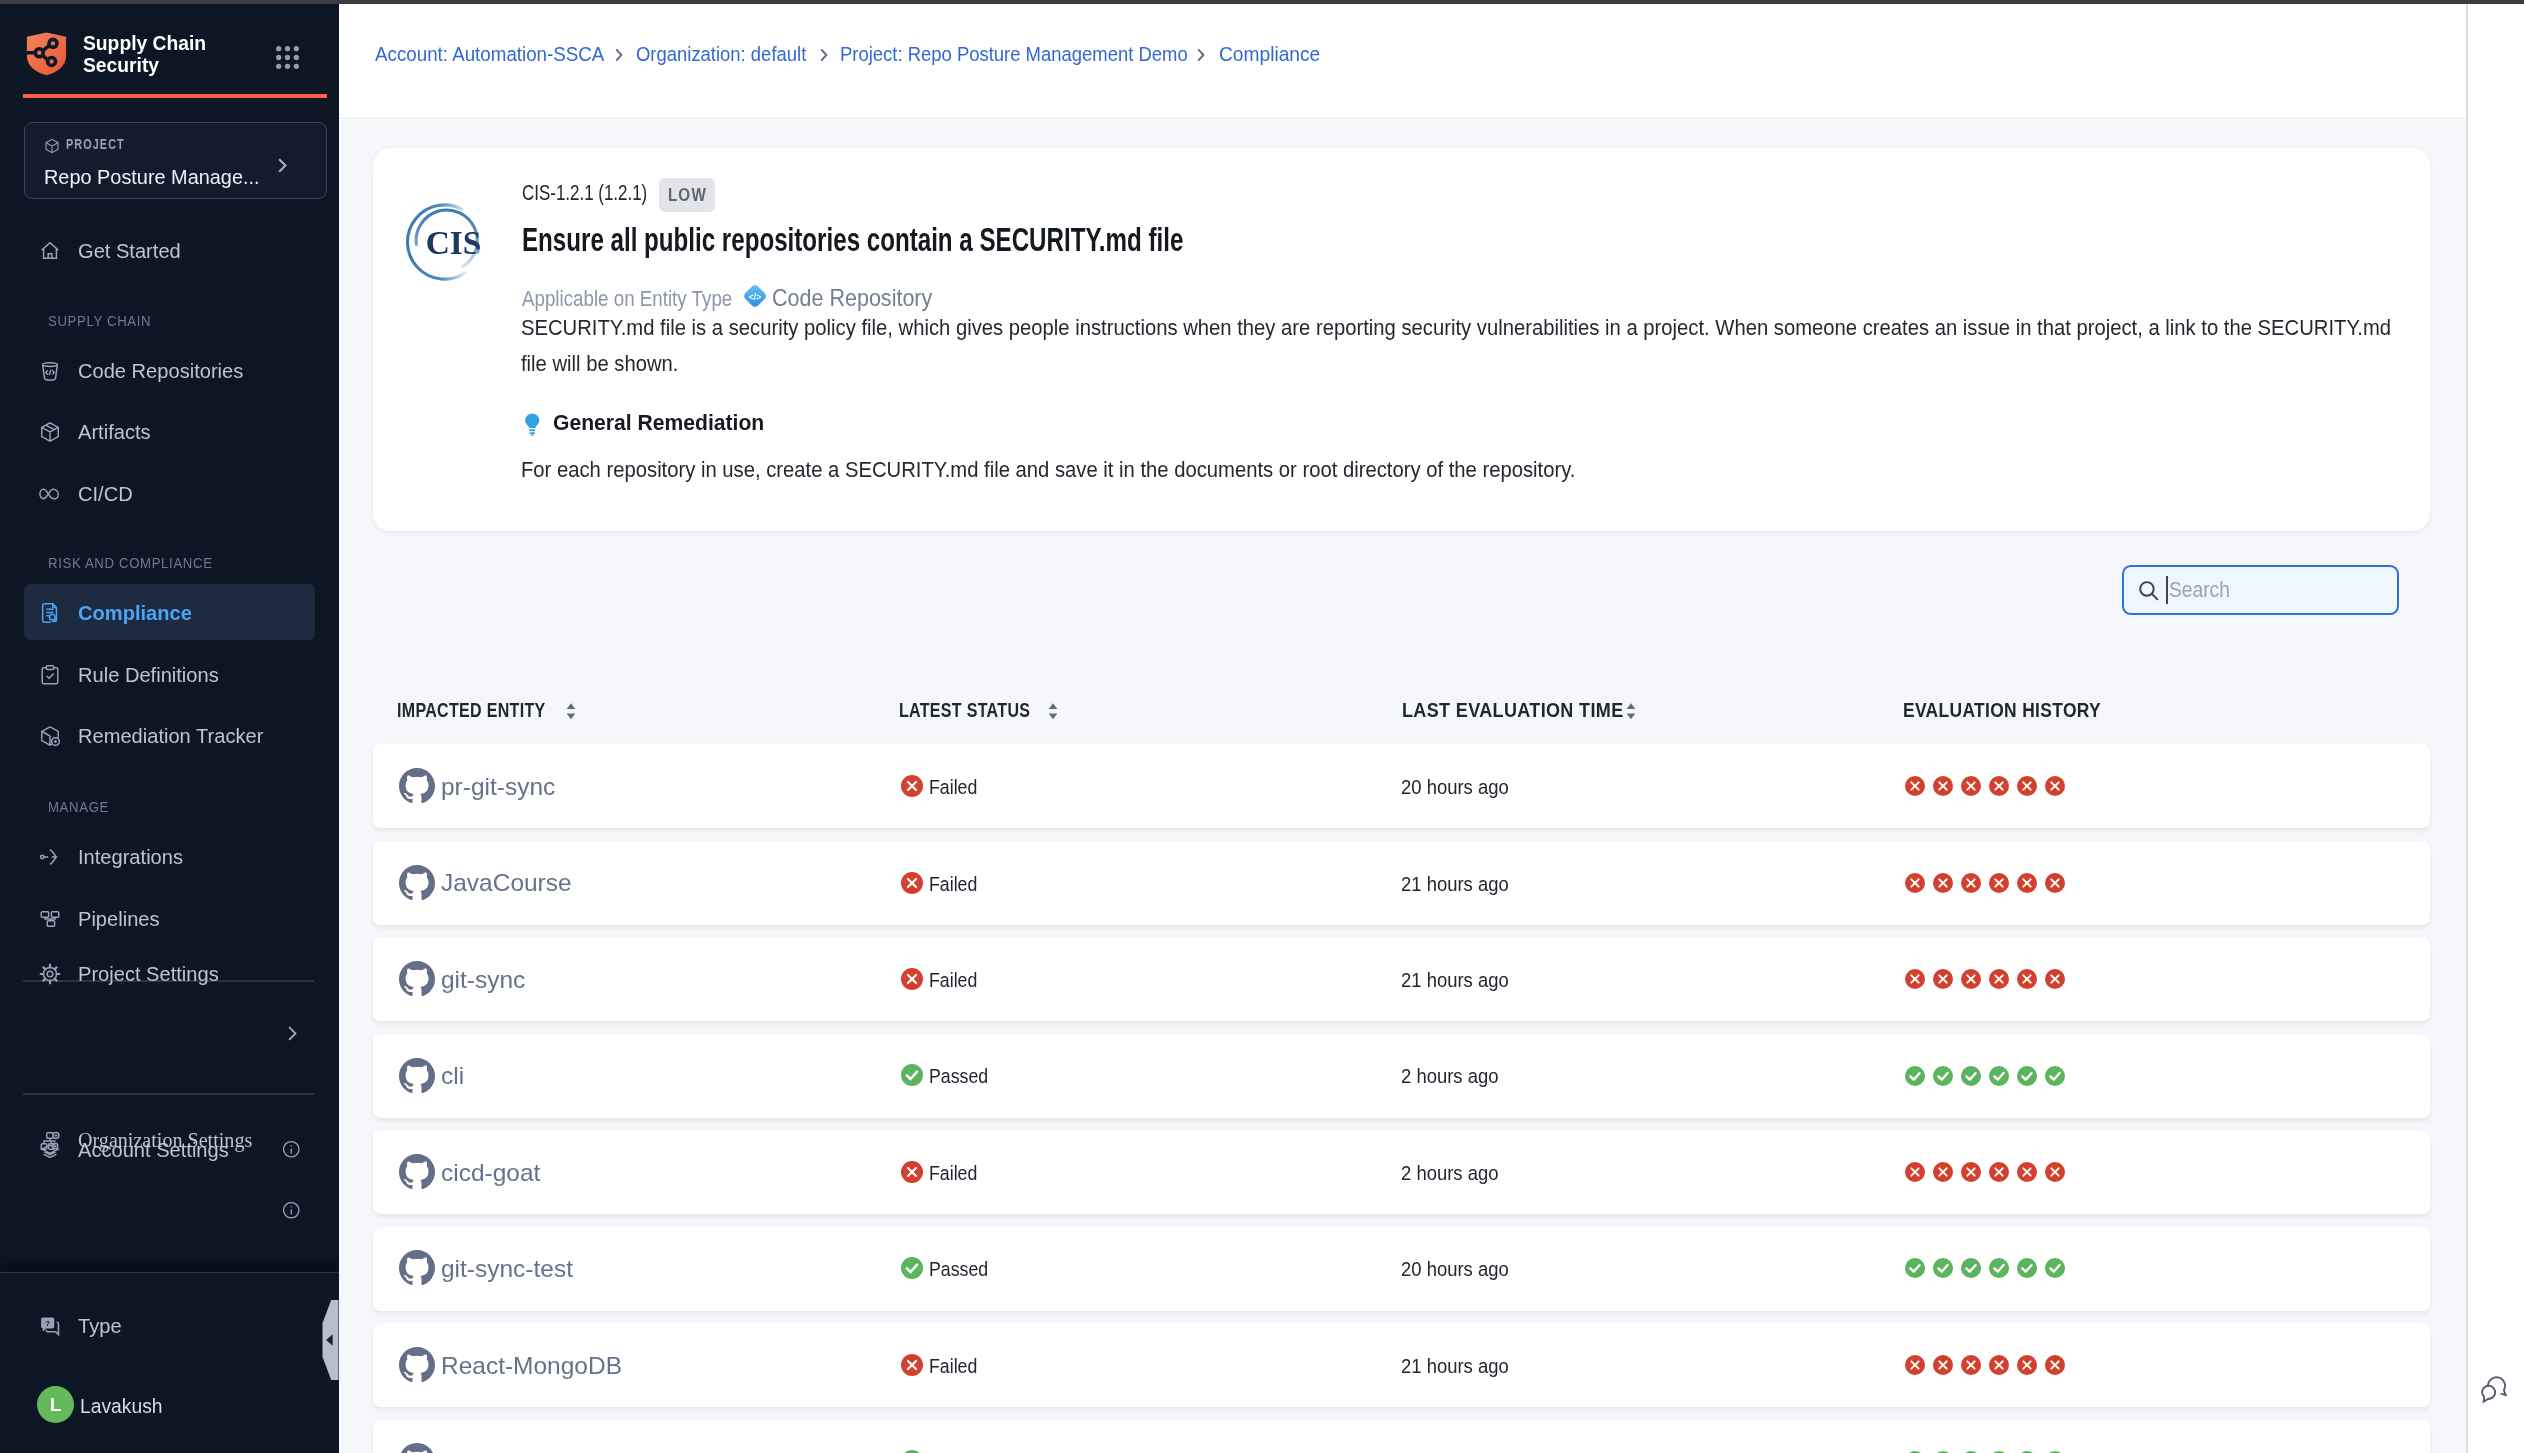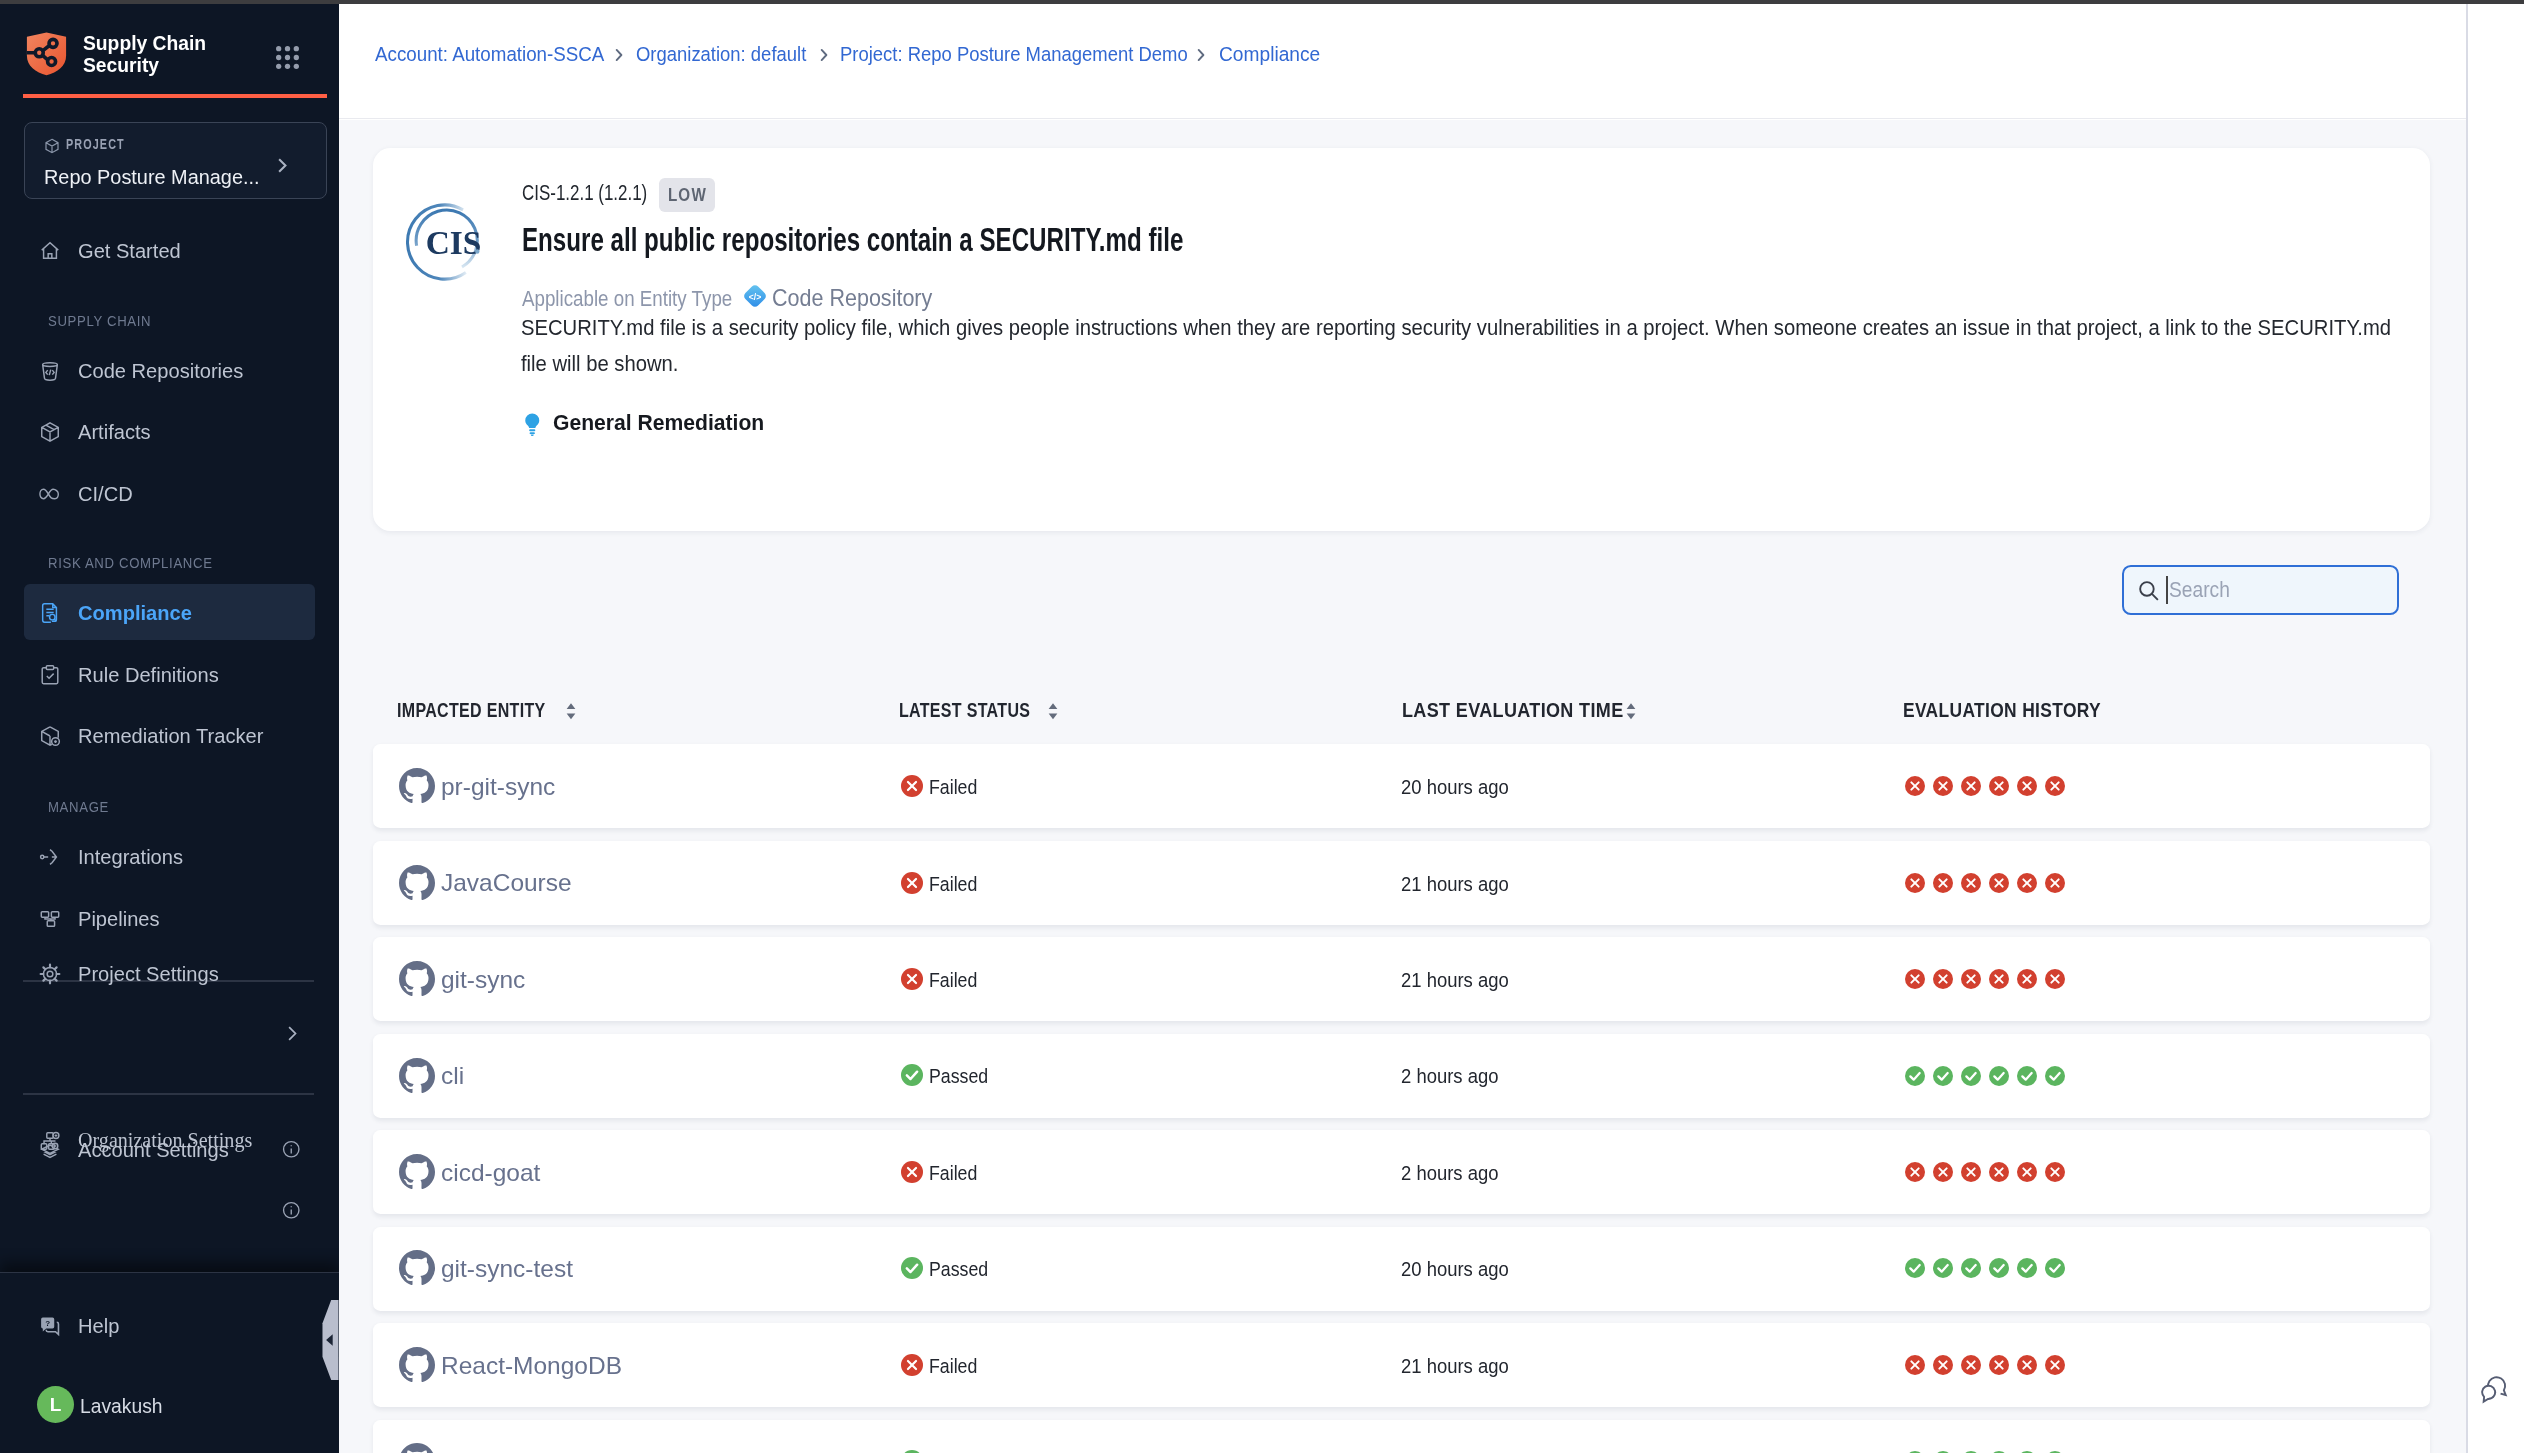--- a/index.html
+++ b/index.html
@@ -211,21 +211,21 @@
       <path d="M12 11 V17 M12 7.2 V8.4"></path>
     </svg>
 
   <div id="sb-bottom" class="abs"></div>
   <div class="sb-item" style="top:1314px;">
       <svg class="sb-icon" viewBox="0 0 26 26" fill="none" stroke="#9aa3b4" stroke-width="1.7" style="font-size:28px">
         <path d="M2.5 5 a2 2 0 0 1 2 -2 H16 a2 2 0 0 1 2 2 V14 a2 2 0 0 1 -2 2 H8.5 L4.5 19.5 V16 H4.5 a2 2 0 0 1 -2 -2 Z" fill="#9aa3b4" stroke="none"></path>
         <path d="M21 8.5 a2 2 0 0 1 2 2 V23 L19.5 19.8 H10.5 a2 2 0 0 1 -2 -2 V17.5" stroke-width="1.9"></path>
         <text x="7.3" y="13.2" font-size="9.5" fill="#0d1625" font-weight="bold" font-family="Liberation Sans" stroke="none">?</text>
       </svg>
-      <span class="sq9">Help</span>
+      <span class="sq9">Type</span>
     </div>
   <div class="abs" style="left:37px; top:1386px; width:37px; height:37px; border-radius:50%; background:#66b95b; color:#fff; font-size:19px; font-weight:bold; display:flex; align-items:center; justify-content:center;">L</div>
   <div class="abs" style="left:80px; top:1394px; color:#d7dce5; font-size:20.5px;"><span class="sq94">Lavakush</span></div>
 
   <svg class="abs" style="left:321px; top:1300px;" width="17.5" height="80" viewBox="0 0 24 110">
     <path d="M24 0 L24 110 L14 110 L2 78 L2 32 L14 0 Z" fill="#b9becd"></path>
     <path d="M16 47 L7 55 L16 63 Z" fill="#1b2435"></path>
   </svg>
 
   <div id="crumbbar" class="abs"></div>
@@ -287,20 +287,21 @@
     <div style="white-space:nowrap;"><span class="sq" style="transform:scaleX(0.92);">SECURITY.md file is a security policy file, which gives people instructions when they are reporting security vulnerabilities in a project. When someone creates an issue in that project, a link to the SECURITY.md</span></div>
     <div style="white-space:nowrap;"><span class="sq" style="transform:scaleX(0.92);">file will be shown.</span></div>
   </div>
   <svg class="abs" style="left:522px; top:411px;" width="20.5" height="27" viewBox="0 0 24 28" fill="#2ea2e4">
     <path d="M12 1 a8.2 8.2 0 0 1 8.2 8.2 c0 3-1.7 4.6-3 6 -0.9 1-1.4 1.8-1.6 3 H8.4 c-0.2-1.2-0.7-2-1.6-3 -1.3-1.4-3-3-3-6 A8.2 8.2 0 0 1 12 1 Z"></path>
     <rect x="8.4" y="19.6" width="7.2" height="2.2" rx="1.1"></rect>
     <rect x="8.9" y="23" width="6.2" height="2.2" rx="1.1"></rect>
     <path d="M10.2 25.8 h3.6 a1.8 1.8 0 0 1 -3.6 0 Z"></path>
   </svg>
   <div class="abs" style="left:553px; top:410px; color:#16191f; font-size:22px; font-weight:bold;"><span class="sq" style="transform:scaleX(0.96);">General Remediation</span></div>
+  <div class="abs" style="left:521px; top:457px; color:#24282f; font-size:22px;"><span class="sq" style="transform:scaleX(0.92);">For each repository in use, create a SECURITY.md file and save it in the documents or root directory of the repository.</span></div>
 
   <div id="search" class="abs">
     <svg style="margin-left:11.7px;" width="25" height="25" viewBox="0 0 24 24" fill="none" stroke="#3a3f4a" stroke-width="1.8">
         <circle cx="10.5" cy="10.5" r="6.5"></circle>
         <path d="M15.5 15.5 L21 21"></path>
       </svg>
     <div style="width:1.5px; height:28px; background:#444; margin-left:5.8px;"></div>
     <span style="color:#9aa3b5; font-size:22.6px; margin-left:1.5px;" class="sq">Search</span>
   </div>
 

